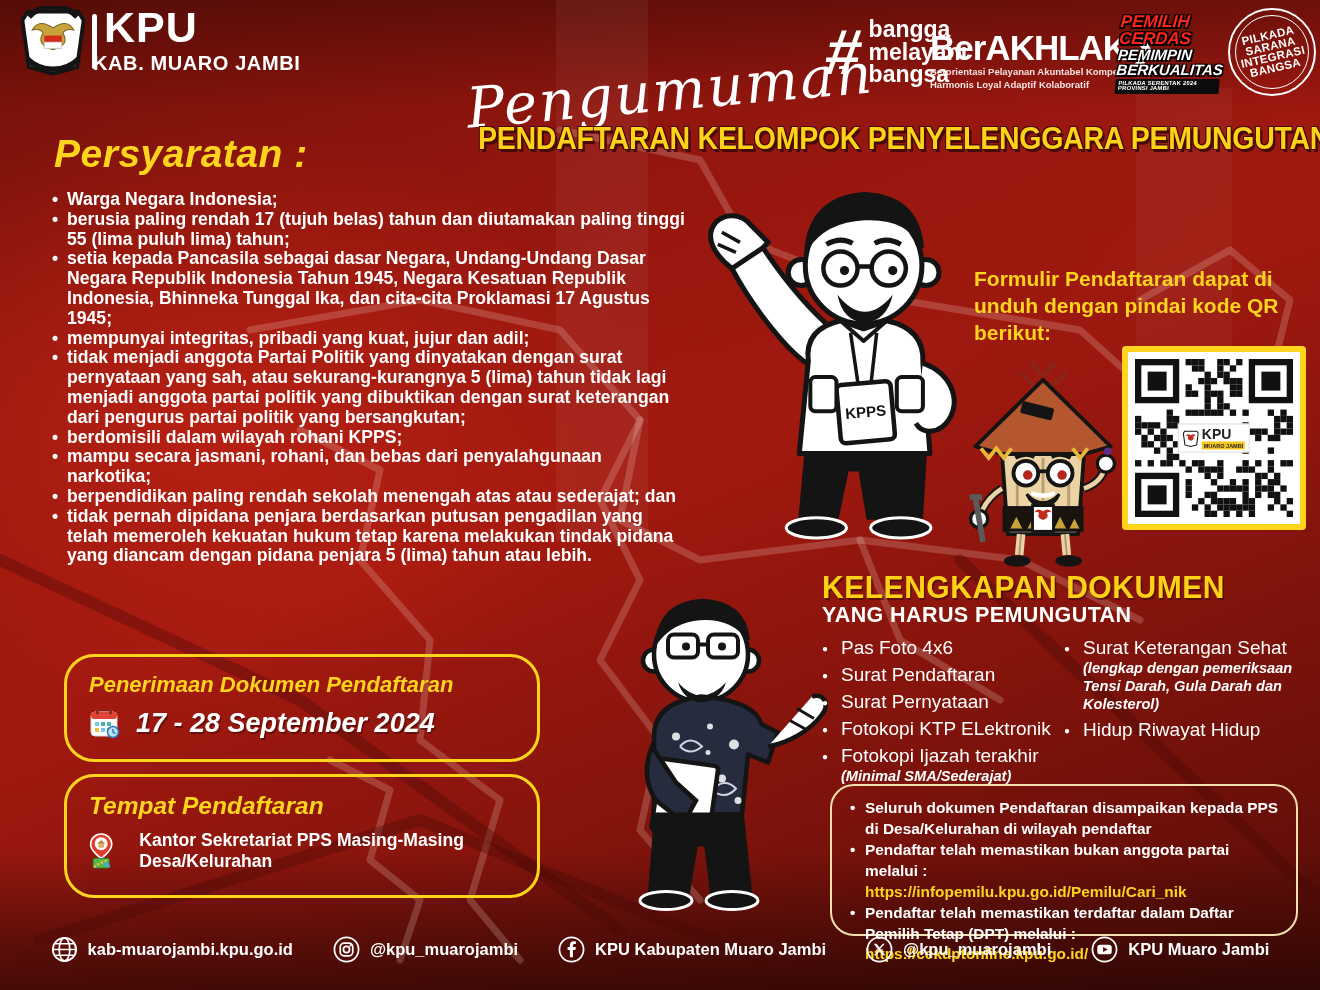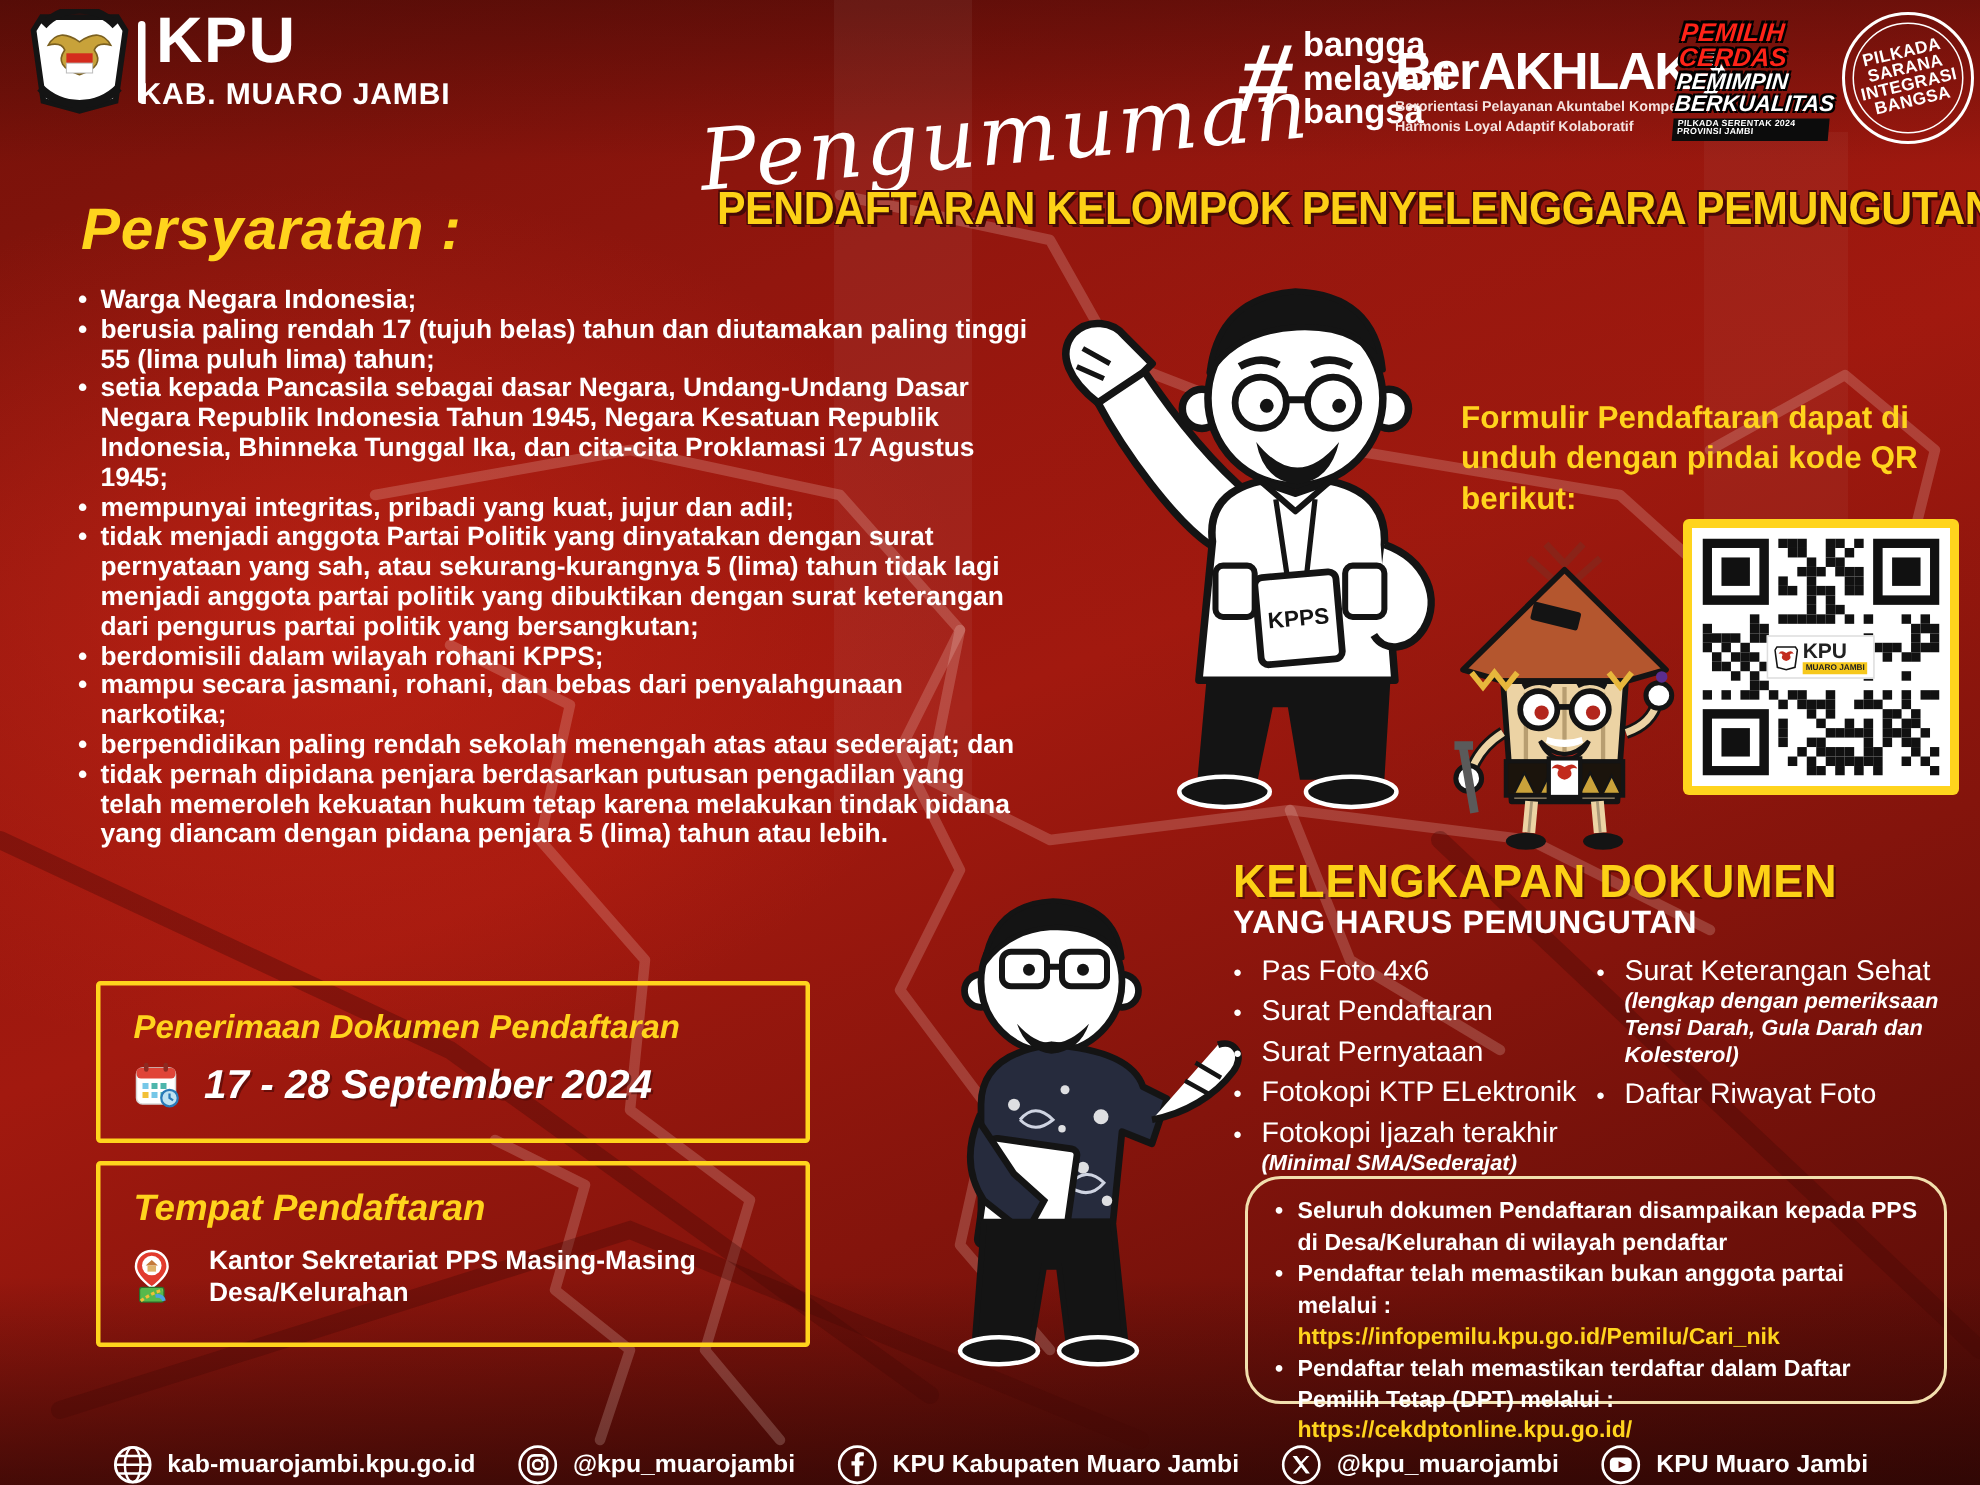--- a/index.html
+++ b/index.html
@@ -52,21 +52,21 @@
     transform:scaleX(.92);transform-origin:left center;letter-spacing:-.3px;
     text-shadow:2.5px 2.5px 0 #450a07,-1px -1px 0 #450a07,1px -1px 0 #450a07,-1px 1px 0 #450a07}
 
   .persy-h{left:54px;top:132px;font-size:39px;font-weight:800;font-style:italic;color:#ffd41d;letter-spacing:.5px}
   .req{left:52px;top:190px;width:636px;margin:0;padding:0;list-style:none;
     font-size:17.6px;font-weight:700;line-height:19.8px}
   .req li{position:relative;padding-left:15px}
   .req li::before{content:"•";position:absolute;left:0}
 
   
-  .ybox{border:3px solid #ffd41d;border-radius:3px;padding:15px 22px;box-sizing:border-box}
+  .ybox{border:3px solid #ffd41d;border-radius:30px;padding:15px 22px;box-sizing:border-box}
   .box1{left:64px;top:654px;width:476px;height:108px}
   .box2{left:64px;top:774px;width:476px;height:124px}
   .ybox .bt{font-size:22px;font-weight:800;font-style:italic;color:#ffd41d}
   .box2 .bt{font-size:24.5px}
   .brow{display:flex;align-items:center;margin-top:9px}
   .date-txt{font-size:27px;font-weight:800;font-style:italic;margin-left:15px;
     text-shadow:1.5px 1.5px 0 rgba(60,8,5,.55)}
   .place-txt{font-size:17.6px;font-weight:800;margin-left:26px}
 
   
@@ -90,21 +90,21 @@
   .docsR{left:1064px;top:634px;width:246px}
 
   .infobox{left:830px;top:784px;width:468px;height:152px;border:2px solid #f2dfae;border-radius:24px;
     padding:12px 16px;box-sizing:border-box}
   .infobox ul{margin:0;padding:0;list-style:none;font-size:15.4px;font-weight:600;line-height:1.34}
   .infobox li{position:relative;padding-left:17px;margin-bottom:1px}
   .infobox li::before{content:"•";position:absolute;left:2px}
   .infobox a{color:#ffd41d;text-decoration:none;display:block;font-weight:700}
 
   
-  .footer{left:0;top:936px;width:1320px;height:54px;display:flex;align-items:flex-end;justify-content:center;gap:28px}
+  .footer{left:0;top:936px;width:1320px;height:54px;display:flex;align-items:flex-start;justify-content:center;gap:40px}
   .fitem{display:flex;align-items:center;gap:10px}
   .fitem .lbl{font-size:16.5px;font-weight:700}
   .fic{width:27px;height:27px}
 
   .watermark,.chars{pointer-events:none}
 </style>
 </head>
 <body>
 
 <div class="poster">
@@ -503,21 +503,21 @@
   <div class="abs kel-s">YANG HARUS PEMUNGUTAN</div>
   <ul class="abs docs docsL">
     <li><span>Pas Foto 4x6</span></li>
     <li><span>Surat Pendaftaran</span></li>
     <li><span>Surat Pernyataan</span></li>
     <li><span>Fotokopi  KTP ELektronik</span></li>
     <li><span>Fotokopi Ijazah terakhir</span><em class="note">(Minimal SMA/Sederajat)</em></li>
   </ul>
   <ul class="abs docs docsR">
     <li><span>Surat Keterangan Sehat</span><em class="note">(lengkap dengan pemeriksaan Tensi Darah, Gula Darah dan Kolesterol)</em></li>
-    <li><span>Daftar Riwayat Foto</span></li>
+    <li><span>Hidup Riwayat Hidup</span></li>
   </ul>
 
   <div class="abs ybox box1">
     <div class="bt">Penerimaan Dokumen Pendaftaran</div>
     <div class="brow">
       <svg width="32" height="32" viewBox="0 0 32 32">
         <rect x="2" y="5" width="26" height="24" rx="4" fill="#fff" stroke="#d8d8d8"></rect>
         <rect x="2" y="5" width="26" height="7" rx="3" fill="#e04438"></rect>
         <rect x="7" y="1.5" width="3" height="6" rx="1.5" fill="#8c2b22"></rect>
           <rect x="20" y="1.5" width="3" height="6" rx="1.5" fill="#8c2b22"></rect>

